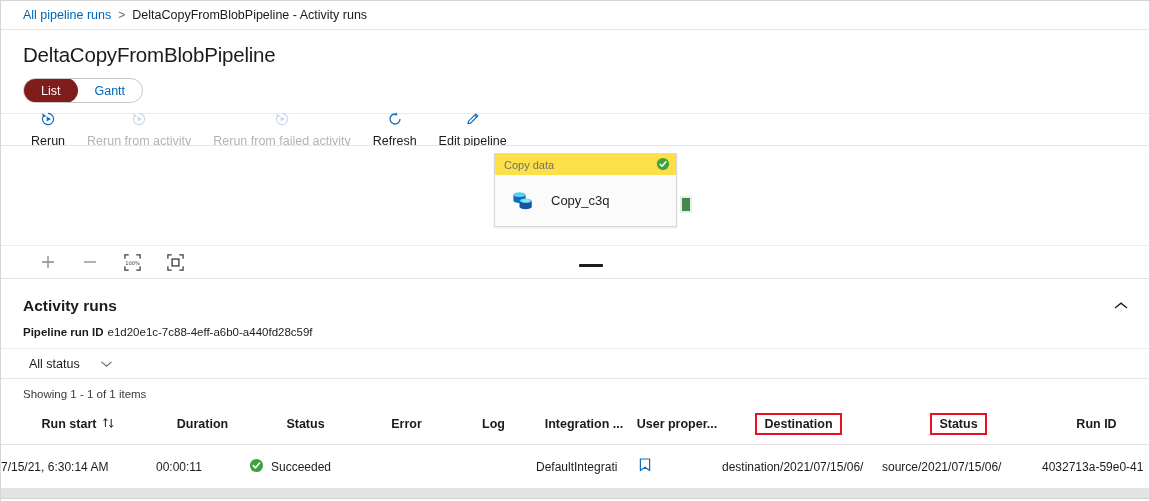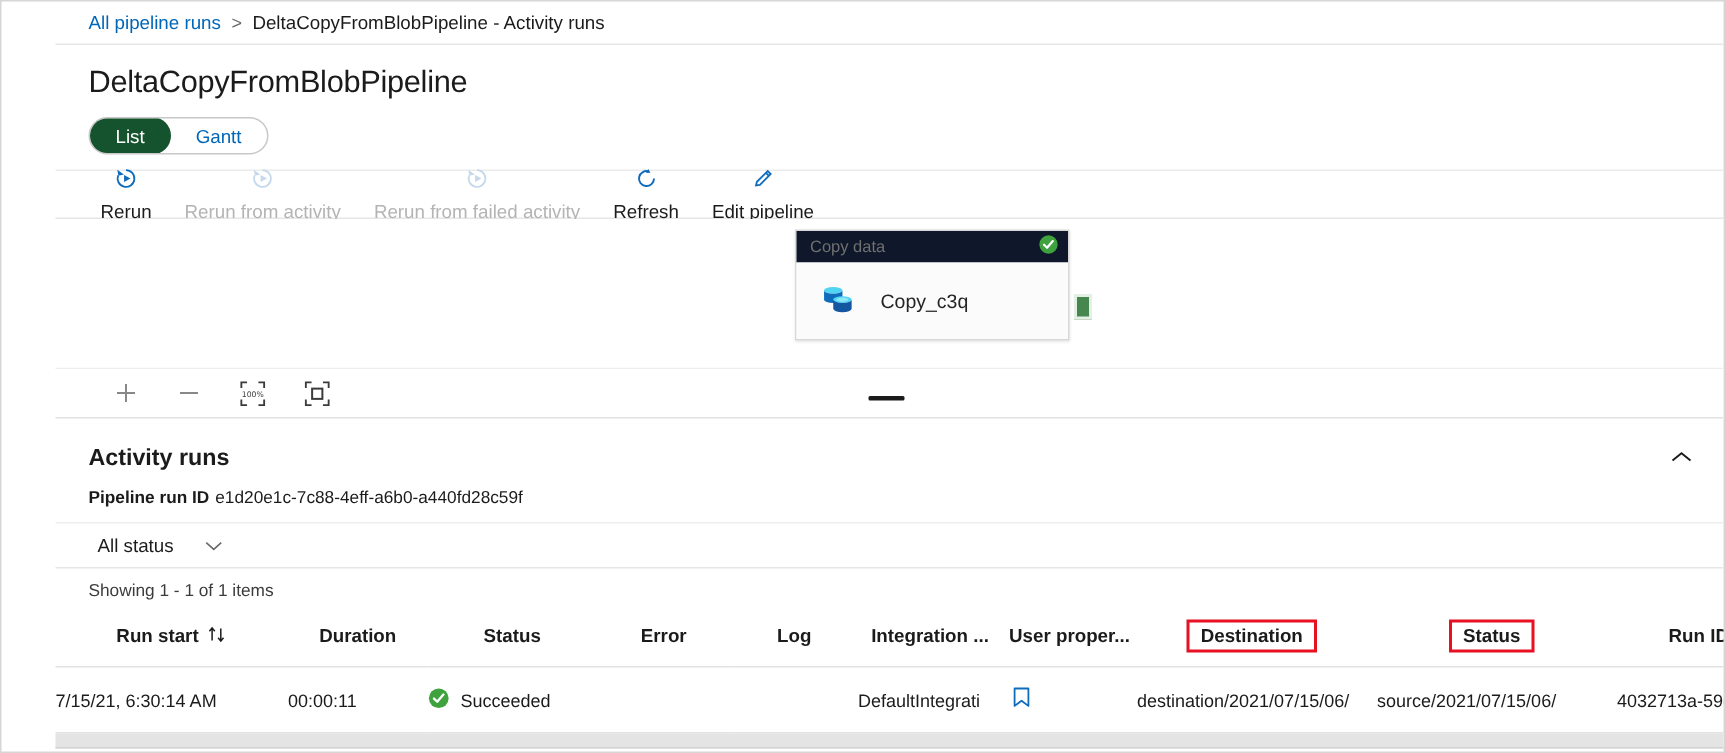--- a/index.html
+++ b/index.html
@@ -7,21 +7,20 @@
     margin: 0; padding: 0;
     background: #ffffff;
     font-family: "Liberation Sans", sans-serif;
   }
   #app {
     position: relative;
     width: 1150px; height: 502px;
     background: #fff;
     border: 1px solid #d6d6d6;
     overflow: hidden;
-    padding-left: 36px;
   }
 
   
   .breadcrumb-bar {
     height: 29px;
     display: flex; align-items: center;
     padding-left: 22px;
     border-bottom: 1px solid #e6e6e6;
     font-size: 12.5px;
   }
@@ -41,21 +40,21 @@
     display: inline-flex; align-items: stretch;
     border: 1px solid #c8c8c8; border-radius: 14px;
     height: 25px; overflow: hidden; background: #fff;
   }
   .pill-seg {
     display: flex; align-items: center; justify-content: center;
     font-size: 12.5px; cursor: pointer; padding: 0 17px;
     color: #0067b8;
   }
   .pill-seg.active {
-    background: #14532d; color: #fff; border-radius: 14px;
+    background: #7f1d1d; color: #fff; border-radius: 14px;
     margin: -1px; padding: 0 18px;
   }
 
   
   .cmdbar {
     margin-top: 10px;
     height: 33px;
     display: flex; align-items: center;
     padding-left: 30px;
     border-top: 1px solid #ebebeb;
@@ -75,21 +74,21 @@
     height: 99px;
     background: #fff;
   }
   .node {
     position: absolute; left: 493px; top: 7px;
     width: 183px; background: #fbfbfb;
     border: 1px solid #d8d8d8;
     box-shadow: 0 1px 2px rgba(0,0,0,.10);
   }
   .node-head {
-    height: 21px; background: #0f172a;
+    height: 21px; background: #fde047;
     display: flex; align-items: center;
     padding: 0 6px 0 9px; font-size: 11px; color: #707070;
   }
   .node-head .spacer { flex: 1; }
   .node-body {
     height: 51px; display: flex; align-items: center;
     padding-left: 14px; gap: 14px; background: #fbfbfb;
   }
   .node-label { font-size: 13px; color: #242424; }
   .node-port {

